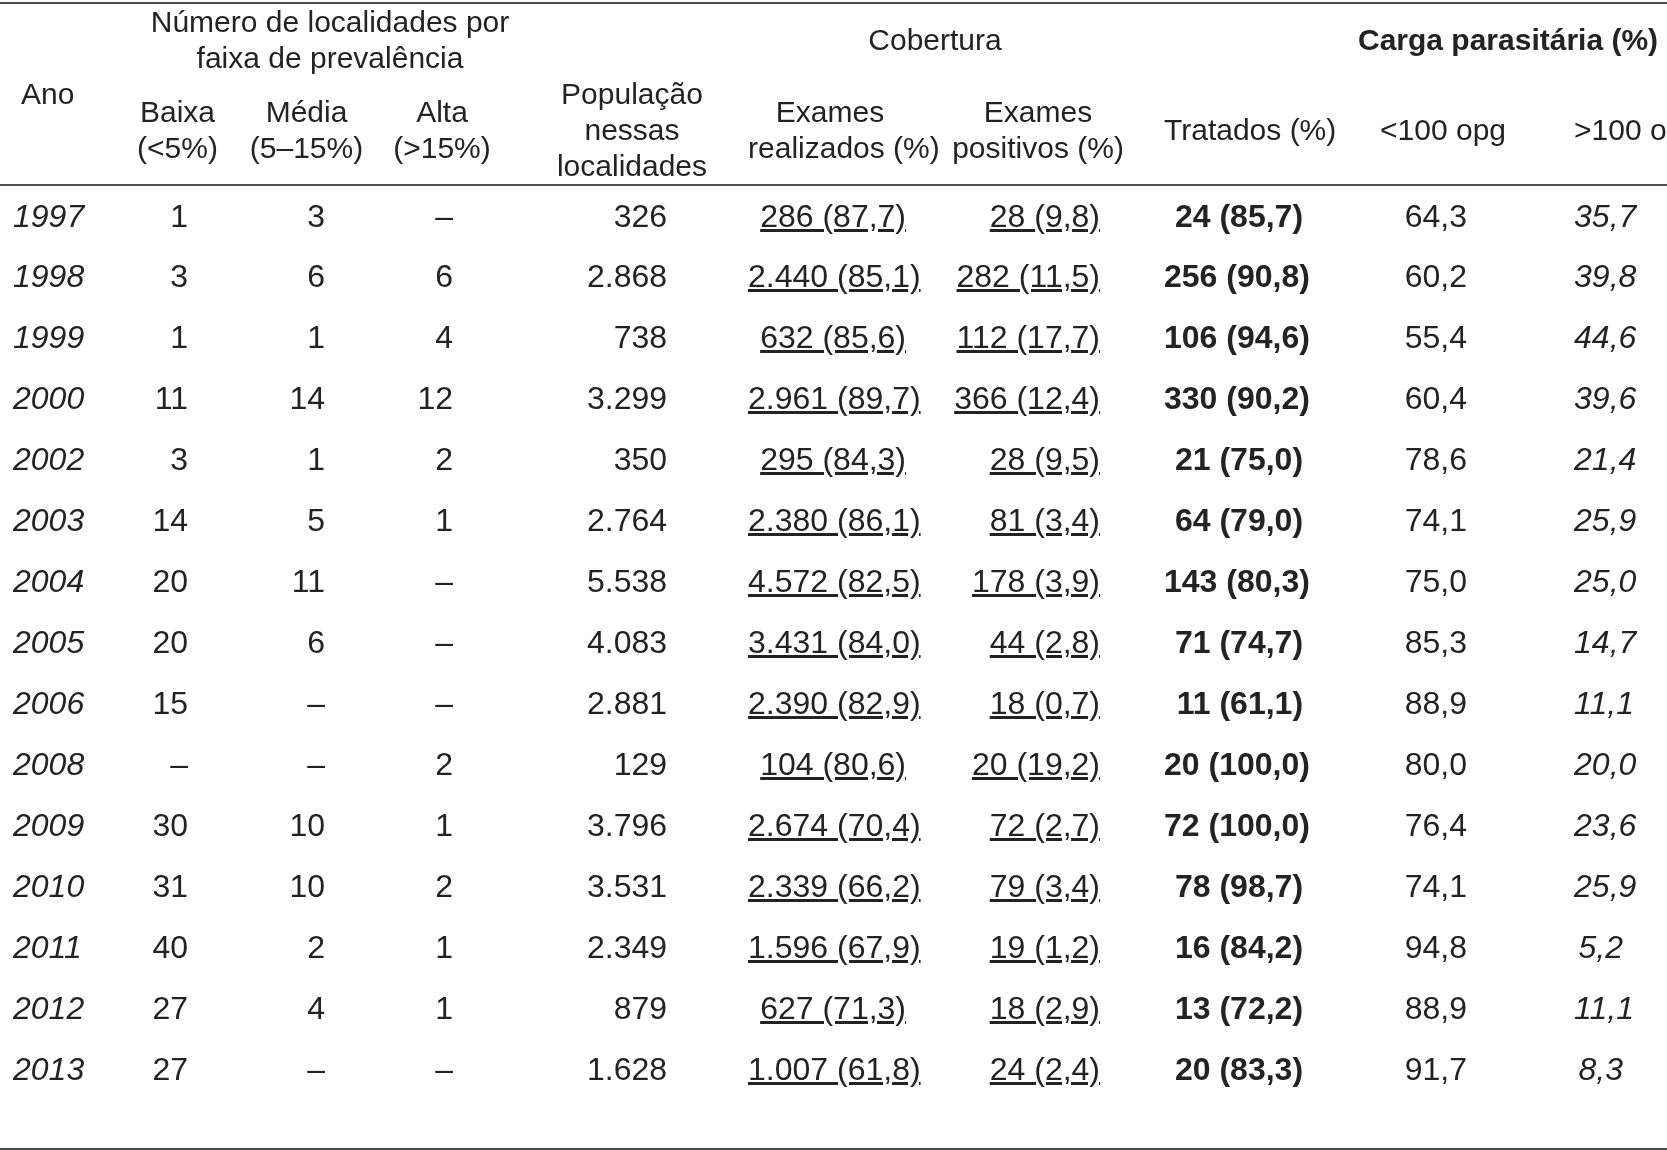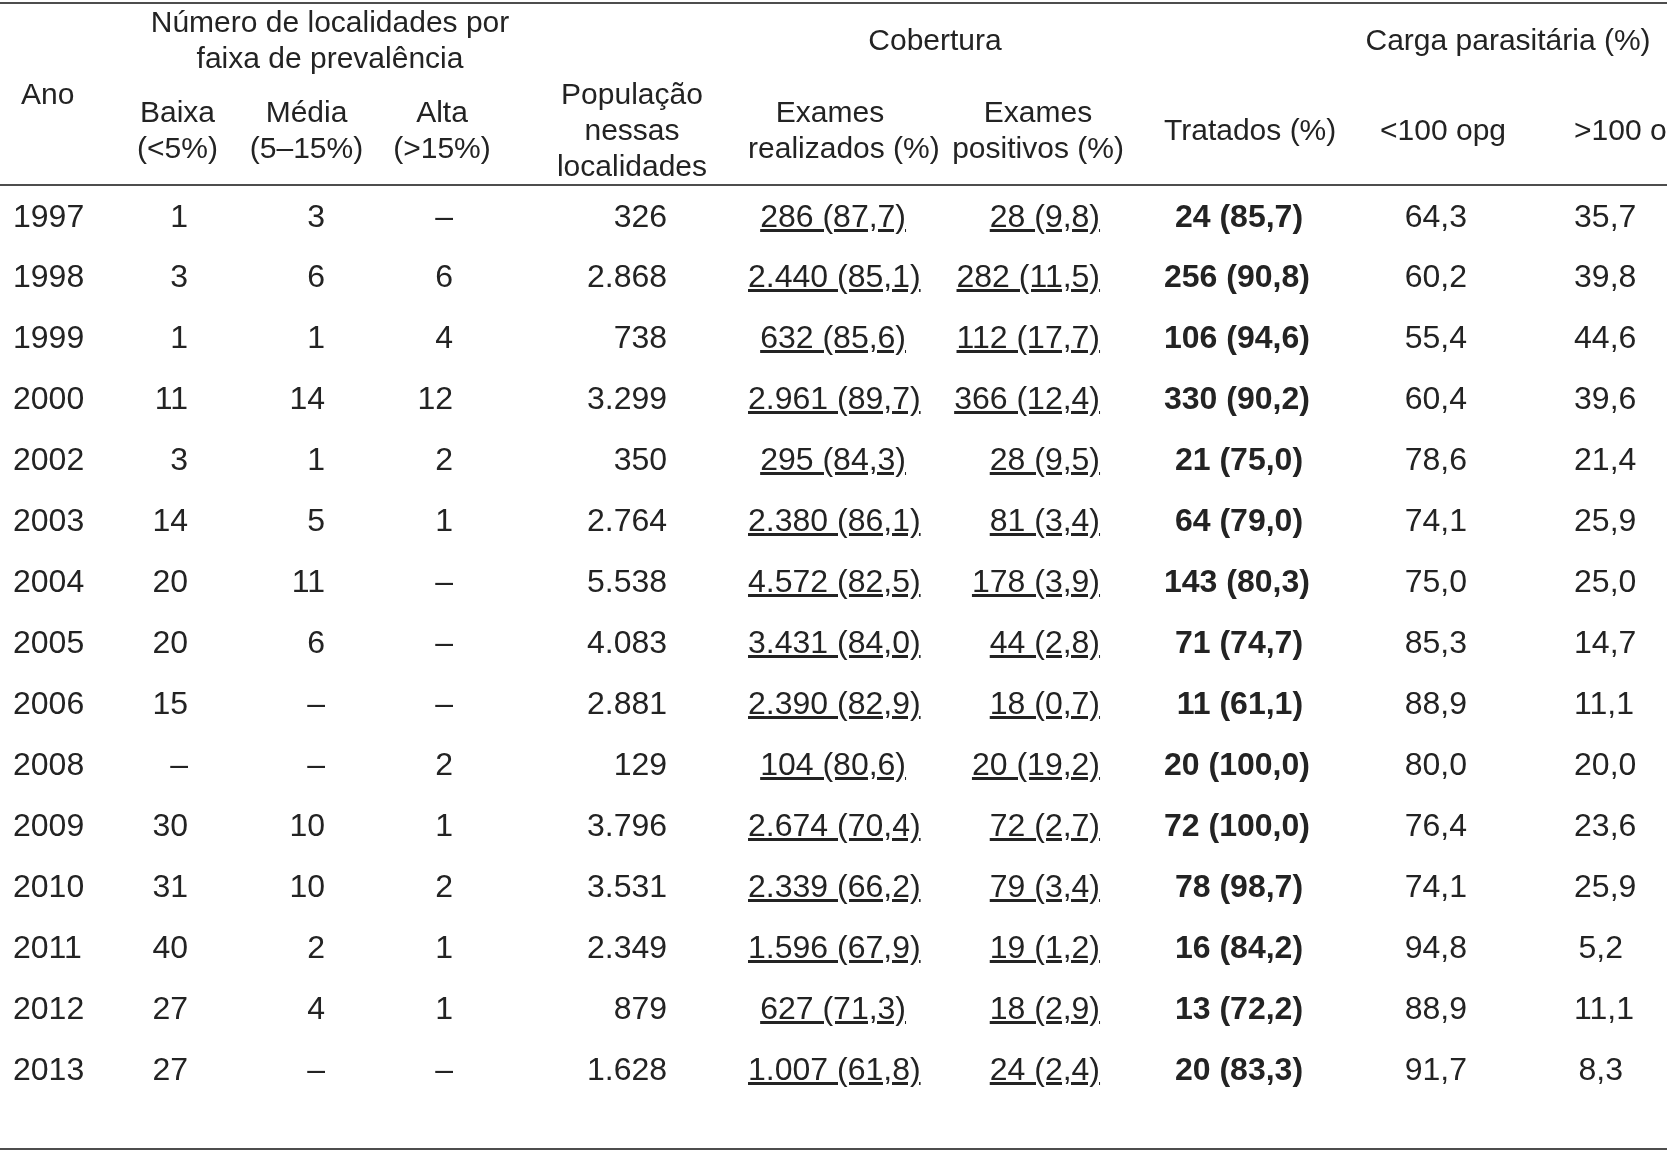--- a/index.html
+++ b/index.html
@@ -42,35 +42,35 @@
     text-align: right;
     vertical-align: middle;
     padding: 0;
   }
   tr.hrow1 { height: 68px; }
   tr.hrow2 { height: 96px; }
   tbody tr.data-row { height: 61px; }
   tbody tr.spacer-row { height: 49px; }
 
   
-  td.c1  { text-align: left; padding-left: 13px; }
+  td.c1  { text-align: left; padding-left: 13px; font-style: italic; }
   td.c2  { padding-right: 57px; }
   td.c3  { padding-right: 43px; }
   td.c4  { padding-right: 63px; }
   td.c5  { padding-right: 81px; }
   td.c6  { padding-right: 6px; text-decoration: underline; }
   td.c7  { padding-right: 64px; text-decoration: underline; }
   td.c8  { padding-right: 9px; font-weight: bold; }
   td.c9  { padding-right: 107px; }
-  td.c10 { padding-right: 44px; }
+  td.c10 { padding-right: 44px; font-style: italic; }
 
   th.th-ano   { text-align: left; padding-left: 21px; margin-top: 32px; }
   th.g-local  { padding-left: 34px; }
   th.g-cob    { padding-right: 190px; }
-  th.g-carga  { padding-left: 37px; }
+  th.g-carga  { padding-left: 37px; font-weight: bold; }
   th.th-c10   { padding-right: 54px; }
 </style>
 </head>
 <body>
 
 <div class="page">
   <table class="data-table">
     <colgroup>
       <col style="width:110px">
         <col style="width:135px">

